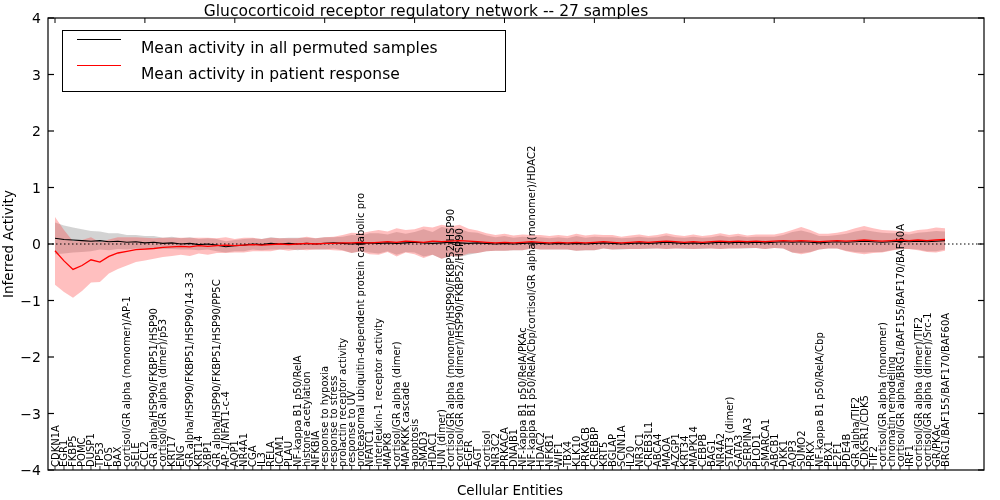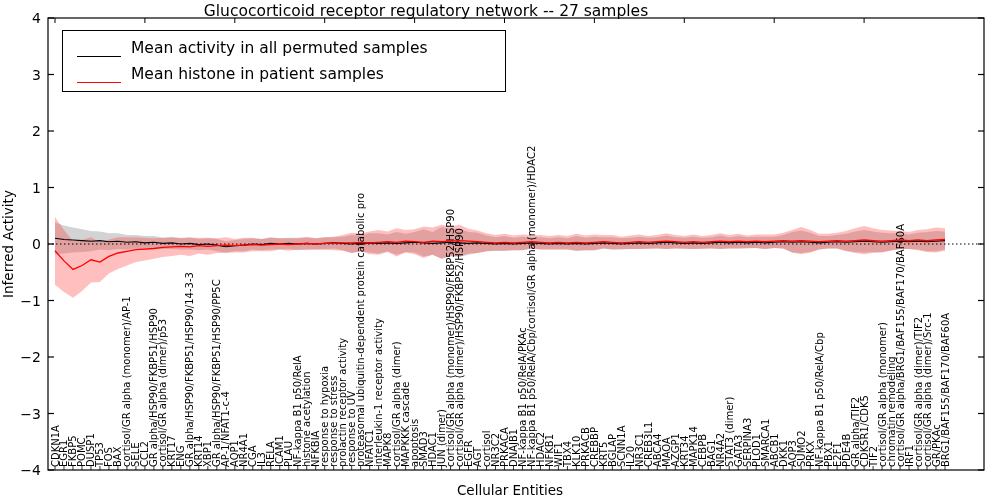--- a/index.html
+++ b/index.html
@@ -2,21 +2,21 @@
 <html><head>
 <meta charset="utf-8">
 <style>
   html,body{margin:0;padding:0;background:#ffffff;}
   #figure{position:relative;width:1000px;height:500px;background:#ffffff;
           font-family:"DejaVu Sans","Liberation Sans",sans-serif;overflow:hidden;}
   svg{position:absolute;left:0;top:0;}
   #legend-box{position:absolute;left:62px;top:30px;width:444px;height:62px;
               border:1.5px solid #000;background:#ffffff;box-sizing:border-box;
               display:flex;flex-direction:column;justify-content:space-around;padding:4px 0;}
-  .legend-row{display:flex;align-items:flex-end;gap:10px;padding-left:14px;}
+  .legend-row{display:flex;align-items:flex-start;gap:20px;padding-left:14px;}
   .legend-line{width:44px;height:0;border-top:1.6px solid #000;flex:0 0 auto;}
   .legend-label{font-size:15.5px;color:#000;white-space:nowrap;}
   #title{position:absolute;left:0;top:2px;width:852px;text-align:center;
          font-size:15.5px;color:#000;}
   #xlabel{position:absolute;left:10px;top:482px;width:1000px;text-align:center;
           font-size:13.5px;color:#000;}
   #ylabel{position:absolute;left:-62px;top:236px;width:140px;text-align:center;
           font-size:13.5px;color:#000;transform:rotate(-90deg);}
 </style>
 </head>
@@ -271,16 +271,16 @@
   <div id="title">Glucocorticoid receptor regulatory network -- 27 samples</div>
   <div id="ylabel">Inferred Activity</div>
   <div id="xlabel">Cellular Entities</div>
   <div id="legend-box">
     <div class="legend-row">
       <span class="legend-line" id="legend-line-0" style="border-top-color: rgb(0, 0, 0);"></span>
       <span class="legend-label">Mean activity in all permuted samples</span>
     </div>
     <div class="legend-row">
       <span class="legend-line" id="legend-line-1" style="border-top-color: rgb(255, 0, 0);"></span>
-      <span class="legend-label">Mean histone in patient samples</span>
+      <span class="legend-label">Mean activity in patient response</span>
     </div>
   </div>
 </div>
 
 </body></html>

